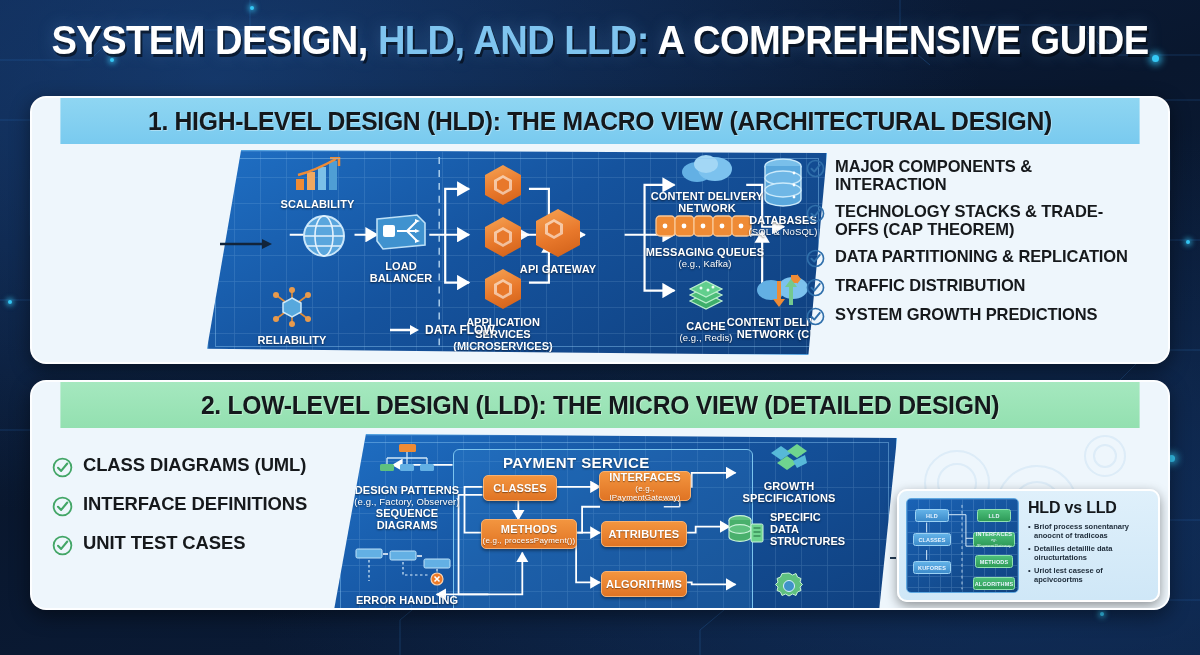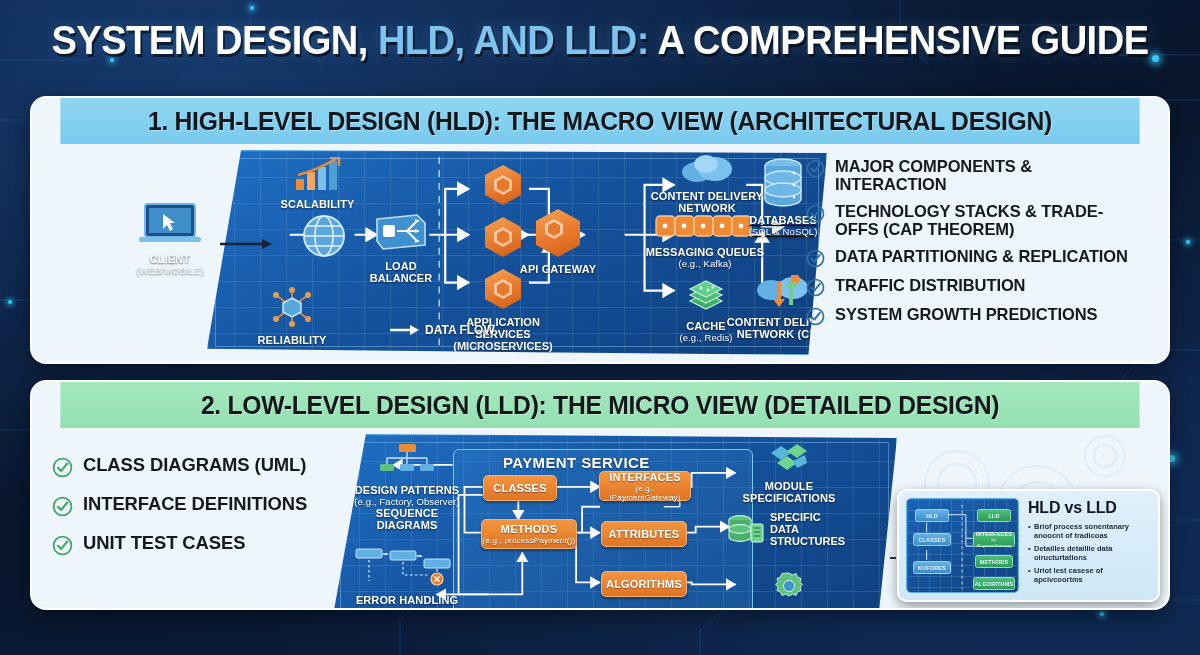--- a/index.html
+++ b/index.html
@@ -246,32 +246,20 @@
 </div>
 
 <div class="title">
   <span>SYSTEM DESIGN, </span><span class="hl">HLD, AND LLD:</span><span> A COMPREHENSIVE GUIDE</span>
 </div>
 
 <section class="panel" id="hld-panel">
   <div class="panel-header" id="hld-header">1. HIGH-LEVEL DESIGN (HLD): THE MACRO VIEW (ARCHITECTURAL DESIGN)</div>
   <div class="panel-body">
 
-    <div class="dn" style="left:88px; top:58px; width:100px;">
-      <svg width="62" height="44" viewBox="0 0 62 44">
-        <rect x="6" y="2" width="50" height="33" rx="3" fill="#1d4f86" stroke="#6fb6e8" stroke-width="2"></rect>
-        <rect x="10" y="6" width="42" height="25" fill="#3f8ec9"></rect>
-        <path d="M24 12 L24 27 L28 23 L31 29 L34 27 L31 21 L36 21 Z" fill="#ffffff"></path>
-        <rect x="0" y="35" width="62" height="5" rx="2.5" fill="#7fbde9"></rect>
-      </svg>
-      <div class="lbl">
-        <span>CLIENT</span>
-        <span class="sub">(WEB/MOBILE)</span>
-      </div>
-    </div>
 
     <div class="slab" id="hld-slab">
       <div class="slab-grid"></div>
 
       <svg class="flow" viewBox="0 0 620 205">
         <defs>
           <marker id="ah" markerWidth="7" markerHeight="7" refX="5.5" refY="3.5" orient="auto">
             <path d="M0,0 L6,3.5 L0,7 z" fill="#ffffff"></path>
           </marker>
         </defs>
@@ -418,21 +406,21 @@
               <circle cx="24" cy="11" r="1.5"></circle>
               <circle cx="29" cy="8" r="1.5"></circle>
           </g>
         </svg>
         <div class="lbl">
           <span>CACHE</span>
           <span class="sub">(e.g., Redis)</span>
         </div>
       </div>
 
-      <div class="dn" style="left:520px; top:6px; width:110px;text-decoration:underline;">
+      <div class="dn" style="left:520px; top:6px; width:110px;">
         <svg width="48" height="50" viewBox="0 0 48 50">
           <g stroke="#cbeafb" stroke-width="1.4">
             <ellipse cx="24" cy="9" rx="18" ry="7" fill="#79bfea"></ellipse>
             <path d="M6 9 V20 A18 7 0 0 0 42 20 V9" fill="#5aa8dd"></path>
             <path d="M6 21 V32 A18 7 0 0 0 42 32 V21" fill="#5aa8dd"></path>
             <path d="M6 33 V42 A18 7 0 0 0 42 42 V33" fill="#5aa8dd"></path>
             <ellipse cx="24" cy="21" rx="18" ry="7" fill="#6fb7e6"></ellipse>
             <ellipse cx="24" cy="33" rx="18" ry="7" fill="#6fb7e6"></ellipse>
           </g>
           <g fill="#ffffff">
@@ -635,21 +623,21 @@
       </div>
 
       <div class="dn" style="left:400px; top:6px; width:112px;">
         <svg width="44" height="32" viewBox="0 0 44 32">
           <path d="M4 12 L14 5 L24 12 L14 19 Z" fill="#57b9d8"></path>
           <path d="M20 10 L30 3 L40 10 L30 17 Z" fill="#6fd48f"></path>
           <path d="M10 22 L20 15 L30 22 L20 29 Z" fill="#6fd48f"></path>
           <path d="M26 20 L38 14 L40 22 L30 27 Z" fill="#57b9d8"></path>
         </svg>
         <div class="lbl">
-          <span>MODULE</span>
+          <span>GROWTH</span>
           <span style="display:block;">SPECIFICATIONS</span>
         </div>
       </div>
 
       <div style="position:absolute; left:394px; top:76px; width:130px; display:flex; align-items:center;">
         <svg width="38" height="34" viewBox="0 0 38 34">
           <g stroke="#c8f2d8" stroke-width="1.1">
             <ellipse cx="13" cy="8" rx="11" ry="4.4" fill="#5ec17f"></ellipse>
             <path d="M2 8 V16 A11 4.4 0 0 0 24 16 V8" fill="#49b06c"></path>
             <path d="M2 17 V25 A11 4.4 0 0 0 24 25 V17" fill="#49b06c"></path>

